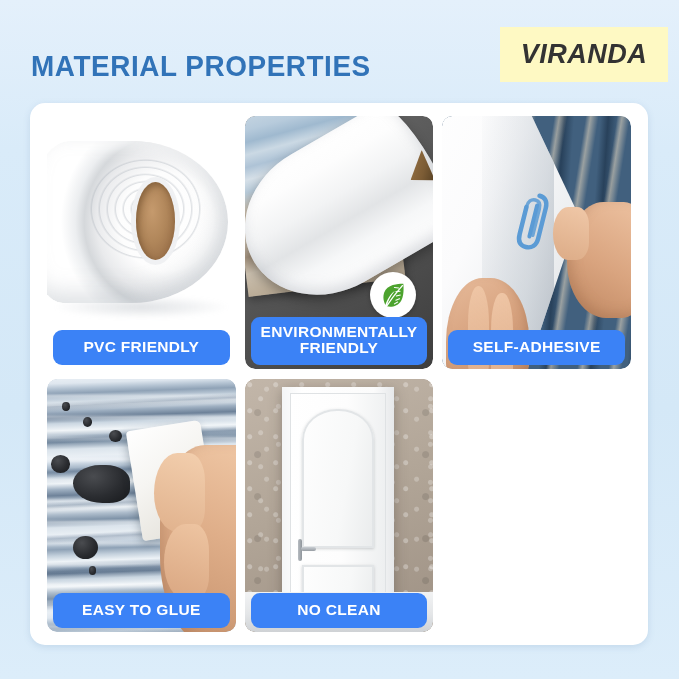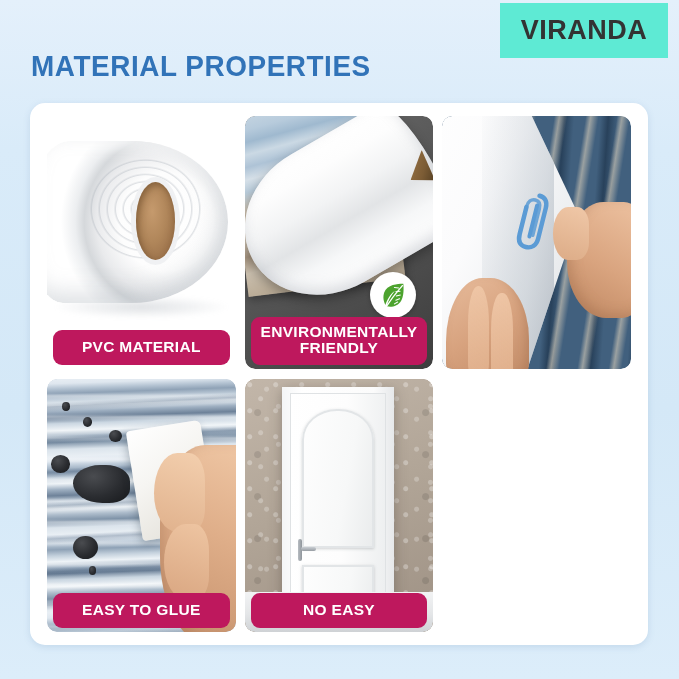--- a/index.html
+++ b/index.html
@@ -12,27 +12,28 @@
     overflow: hidden;
     font-family: "Liberation Sans", sans-serif;
     background: linear-gradient(180deg, #e4f0fb 0%, #d9ebf9 22%, #d4e8f7 60%, #dcedfa 100%);
     position: relative;
   }
 
   
   .brand-box {
     position: absolute;
     left: 500px;
-    top: 3px;
+    top: 27px;
     width: 168px;
     height: 55px;
-    background: #5eead4;
+    background: #fef9c3;
     display: flex;
     align-items: center;
     justify-content: center;
+    font-style: italic;
   }
   .brand-text {
     font-family: "Liberation Sans", sans-serif;
     font-weight: bold;
     font-size: 27px;
     letter-spacing: 0.5px;
     color: #333333;
   }
 
   
@@ -85,21 +86,21 @@
     border-radius: 10px;
     overflow: hidden;
   }
 
   
   .tile-label {
     position: absolute;
     left: 6px;
     right: 6px;
     bottom: 4px;
-    background: #be185d;
+    background: #3b82f6;
     border-radius: 9px;
     color: #ffffff;
     font-weight: bold;
     font-size: 15.5px;
     letter-spacing: 0.3px;
     text-align: center;
     line-height: 1.08;
     padding: 9px 2px 9px;
     box-sizing: border-box;
     z-index: 6;
@@ -522,21 +523,21 @@
   <div class="grid">
 
     <div class="tile">
       <div class="tile-media m-pvc">
         <div class="pvc-shadow"></div>
         <div class="pvc-roll">
           <div class="pvc-rings"></div>
         </div>
         <div class="pvc-core"></div>
       </div>
-      <div class="tile-label">PVC MATERIAL</div>
+      <div class="tile-label">PVC FRIENDLY</div>
     </div>
 
     <div class="tile">
       <div class="tile-media m-eco">
         <div class="eco-photo"></div>
         <div class="eco-roll"></div>
         <div class="eco-rolltip"></div>
         <div class="eco-badge">
           <svg width="30" height="30" viewBox="0 0 32 32">
             <path d="M27 4C27 4 10 3 6.5 13.5C4.2 20.5 8 26.5 8 26.5C8 26.5 10.5 17 18 11.5C13.5 17.5 10.5 22 9.5 28C14 29.5 21.5 28 25 21.5C28.5 15 27 4 27 4Z" fill="#4ca32e"></path>
@@ -556,20 +557,21 @@
         <div class="adh-clip">
           <svg width="34" height="70" viewBox="0 0 34 70">
             <path d="M17 8 C23 8 26 12 26 18 L26 50 C26 57 22 61 16 61 C10 61 7 57 7 50 L7 22" stroke="#5b9bd5" stroke-width="4.5" fill="none" stroke-linecap="round"></path>
             <path d="M17 18 L17 50" stroke="#5b9bd5" stroke-width="4" fill="none" stroke-linecap="round"></path>
             <path d="M7 22 C7 16 10 13 14 13 C18 13 20 16 20 21 L20 48" stroke="#5b9bd5" stroke-width="3.5" fill="none" stroke-linecap="round" opacity="0.85"></path>
           </svg>
         </div>
         <div class="adh-hand-left"></div>
         <div class="adh-hand-right"></div>
       </div>
+      <div class="tile-label">SELF-ADHESIVE</div>
     </div>
 
 
     <div class="tile">
       <div class="tile-media">
         <div class="wood-stripes"></div>
         <div class="stain" style="left:14%; top:34%; width:30%; height:15%; border-radius:52% 46% 40% 56%;"></div>
         <div class="stain" style="left:2%; top:30%; width:10%; height:7%;"></div>
         <div class="stain" style="left:33%; top:20%; width:7%; height:5%;"></div>
         <div class="stain" style="left:19%; top:15%; width:5%; height:4%;"></div>
@@ -587,17 +589,17 @@
         <div class="door-wall"></div>
         <div class="door-baseboard"></div>
         <div class="door-frame">
           <div class="door-panelarea">
             <div class="door-panel-top"></div>
             <div class="door-panel-bot"></div>
             <div class="door-handle"></div>
           </div>
         </div>
       </div>
-      <div class="tile-label">NO EASY</div>
+      <div class="tile-label">NO CLEAN</div>
     </div>
 
   </div>
 </div>
 
 </body></html>

